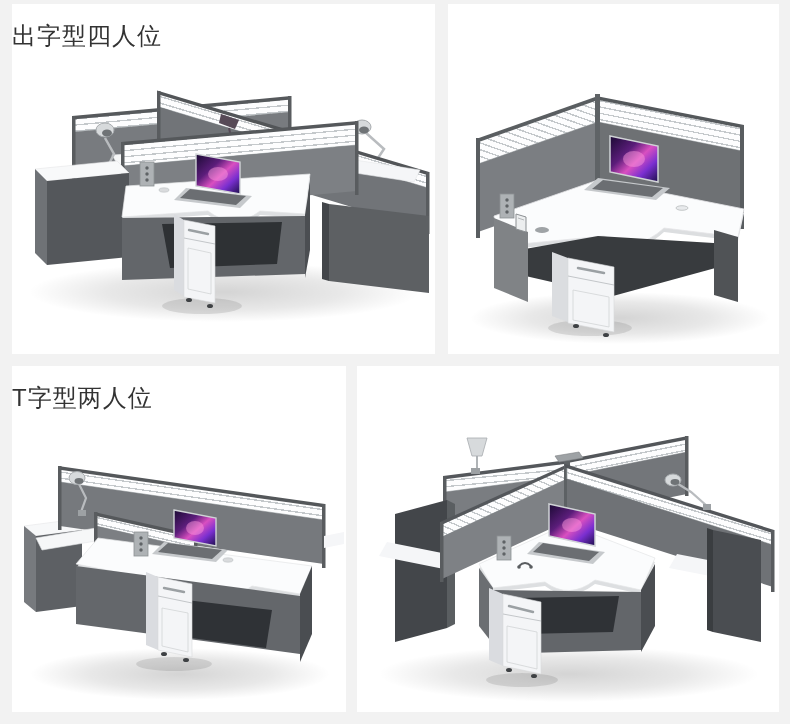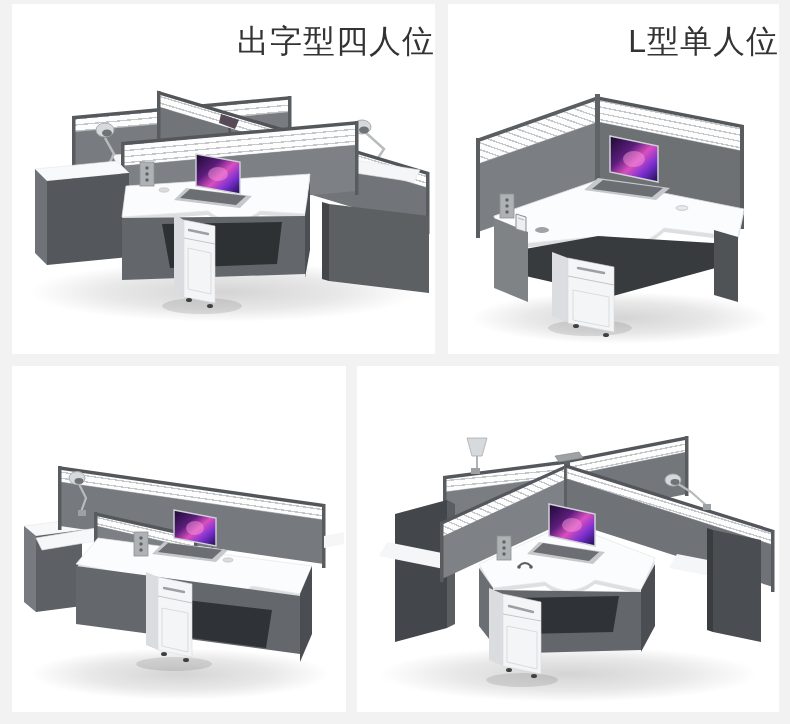--- a/index.html
+++ b/index.html
@@ -3,22 +3,22 @@
 <meta charset="utf-8">
 <style>
   html,body{margin:0;padding:0}
   body{
     width:790px;height:724px;position:relative;overflow:hidden;
     background:#f2f2f2;
     font-family:"Liberation Sans",sans-serif;
   }
   .card{position:absolute;background:#ffffff;overflow:hidden}
   .card .title{
-    margin:0;padding-top:16px;text-align:right;
-    font-size:32px;font-weight:400;color:#333333;letter-spacing:1px;
+    margin:0;padding-top:16px;text-align:left;
+    font-size:24px;font-weight:400;color:#333333;letter-spacing:1px;
   }
   .scene{position:absolute;left:0;display:block}
   #card-tl{left:12px;top:4px;width:423px;height:350px}
   #card-tr{left:448px;top:4px;width:331px;height:350px}
   #card-bl{left:12px;top:366px;width:334px;height:346px}
   #card-br{left:357px;top:366px;width:422px;height:346px}
   #card-tl .scene{top:50px}
   #card-tr .scene{top:62px}
   #card-bl .scene{top:58px}
   #card-br .scene{top:52px}
@@ -204,21 +204,20 @@
       <rect x="128" y="108" width="14" height="24" fill="#aeb2b5" stroke="#8d9194" stroke-width="0.8"></rect>
       <circle cx="135" cy="114" r="1.7" fill="#5f6366"></circle>
       <circle cx="135" cy="120" r="1.7" fill="#5f6366"></circle>
       <circle cx="135" cy="126" r="1.7" fill="#5f6366"></circle>
     </g>
     <ellipse cx="152" cy="136" rx="5" ry="2.2" fill="#d9dbdd" stroke="#b5b8ba" stroke-width="0.5"></ellipse>
   </svg>
 </div>
 
 <div class="card" id="card-tr">
-  <h2 class="title">L型单人位</h2>
   <svg class="scene" width="331" height="288" viewBox="0 0 331 288">
     <ellipse cx="172" cy="252" rx="150" ry="26" fill="url(#shad)"></ellipse>
 
     <g>
       <polygon points="30,74 150,32 150,56 30,98" fill="url(#stL)" stroke="#9aa0a4" stroke-width="0.7"></polygon>
       <polygon points="30,98 150,56 150,124 30,166" fill="#7b7e82"></polygon>
       <polygon points="28,73 150,30 150,34 28,77" fill="#5a5e61"></polygon>
       <rect x="28" y="72" width="4" height="100" fill="#595d60"></rect>
     </g>
 
@@ -265,20 +264,21 @@
     <g>
       <polygon points="68,148 78,151 78,166 68,163" fill="#eceeef" stroke="#8b8f92" stroke-width="1"></polygon>
       <line x1="70" y1="152" x2="76" y2="154" stroke="#b4b7ba" stroke-width="1"></line>
     </g>
     <ellipse cx="94" cy="164" rx="7" ry="3" fill="#9fa3a6"></ellipse>
     <ellipse cx="234" cy="142" rx="6" ry="2.3" fill="#e8eaec" stroke="#b9bcbe" stroke-width="0.8"></ellipse>
   </svg>
 </div>
 
 <div class="card" id="card-bl">
+  <h2 class="title">T字型两人位</h2>
   <svg class="scene" width="334" height="288" viewBox="0 0 334 288">
     <ellipse cx="168" cy="250" rx="150" ry="26" fill="url(#shad)"></ellipse>
 
     <g>
       <polygon points="12,102 58,96 70,106 24,112" fill="#f7f8f9" stroke="#e5e6e8" stroke-width="0.6"></polygon>
       <polygon points="24,112 70,106 70,182 24,188" fill="#5d6064"></polygon>
       <polygon points="12,102 24,112 24,188 12,178" fill="#777a7e"></polygon>
     </g>
 
     <g>

